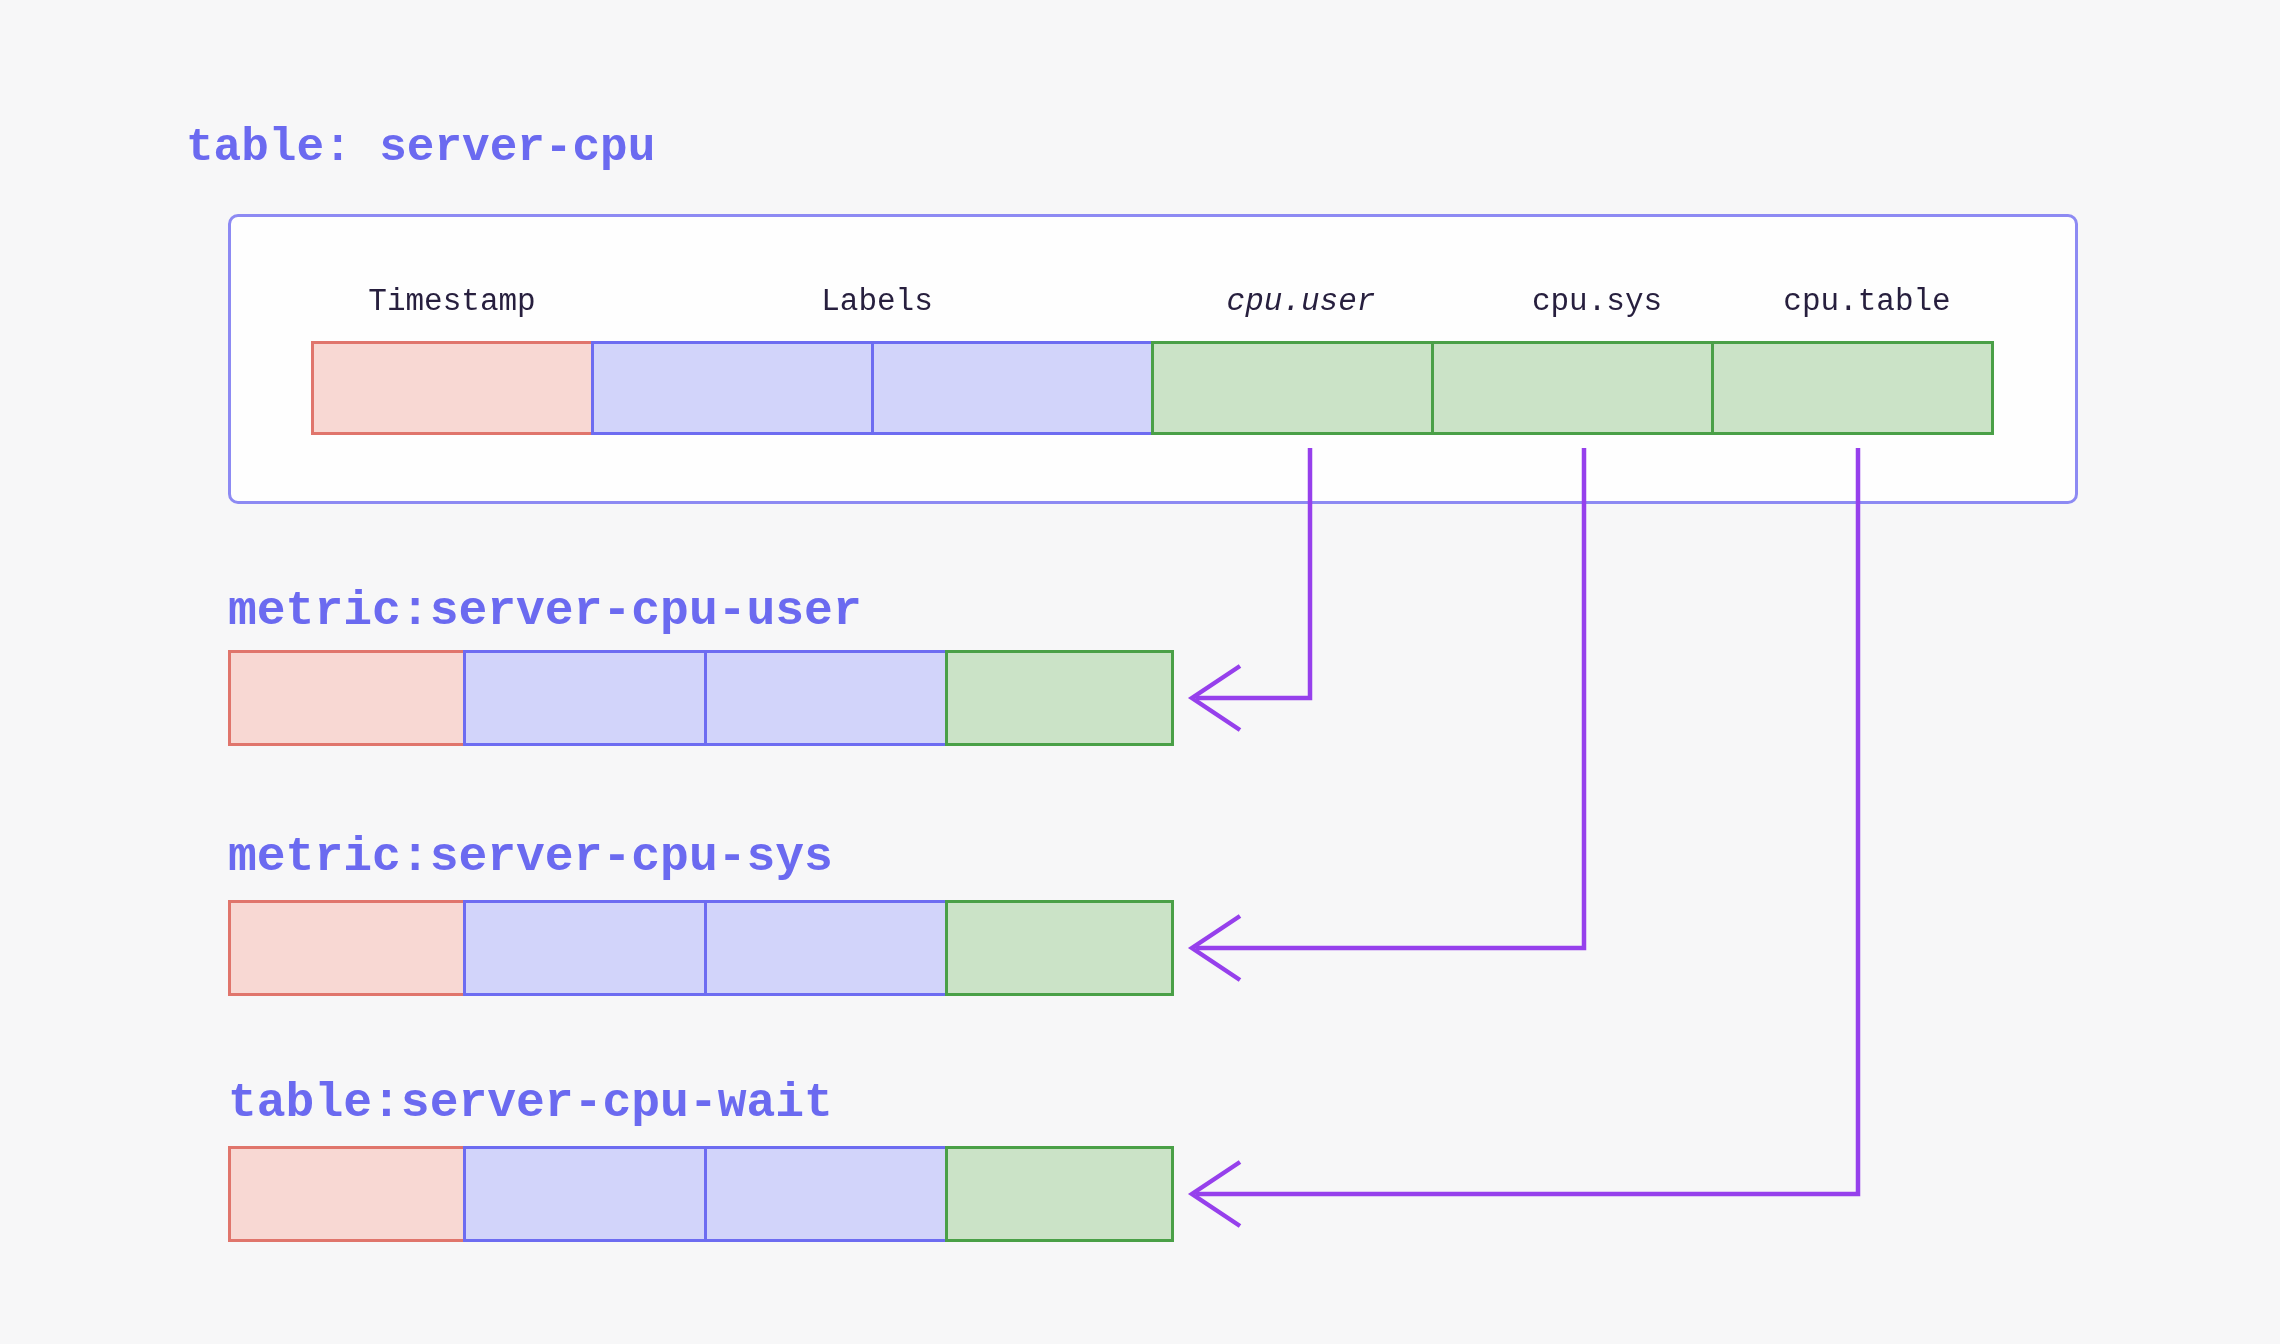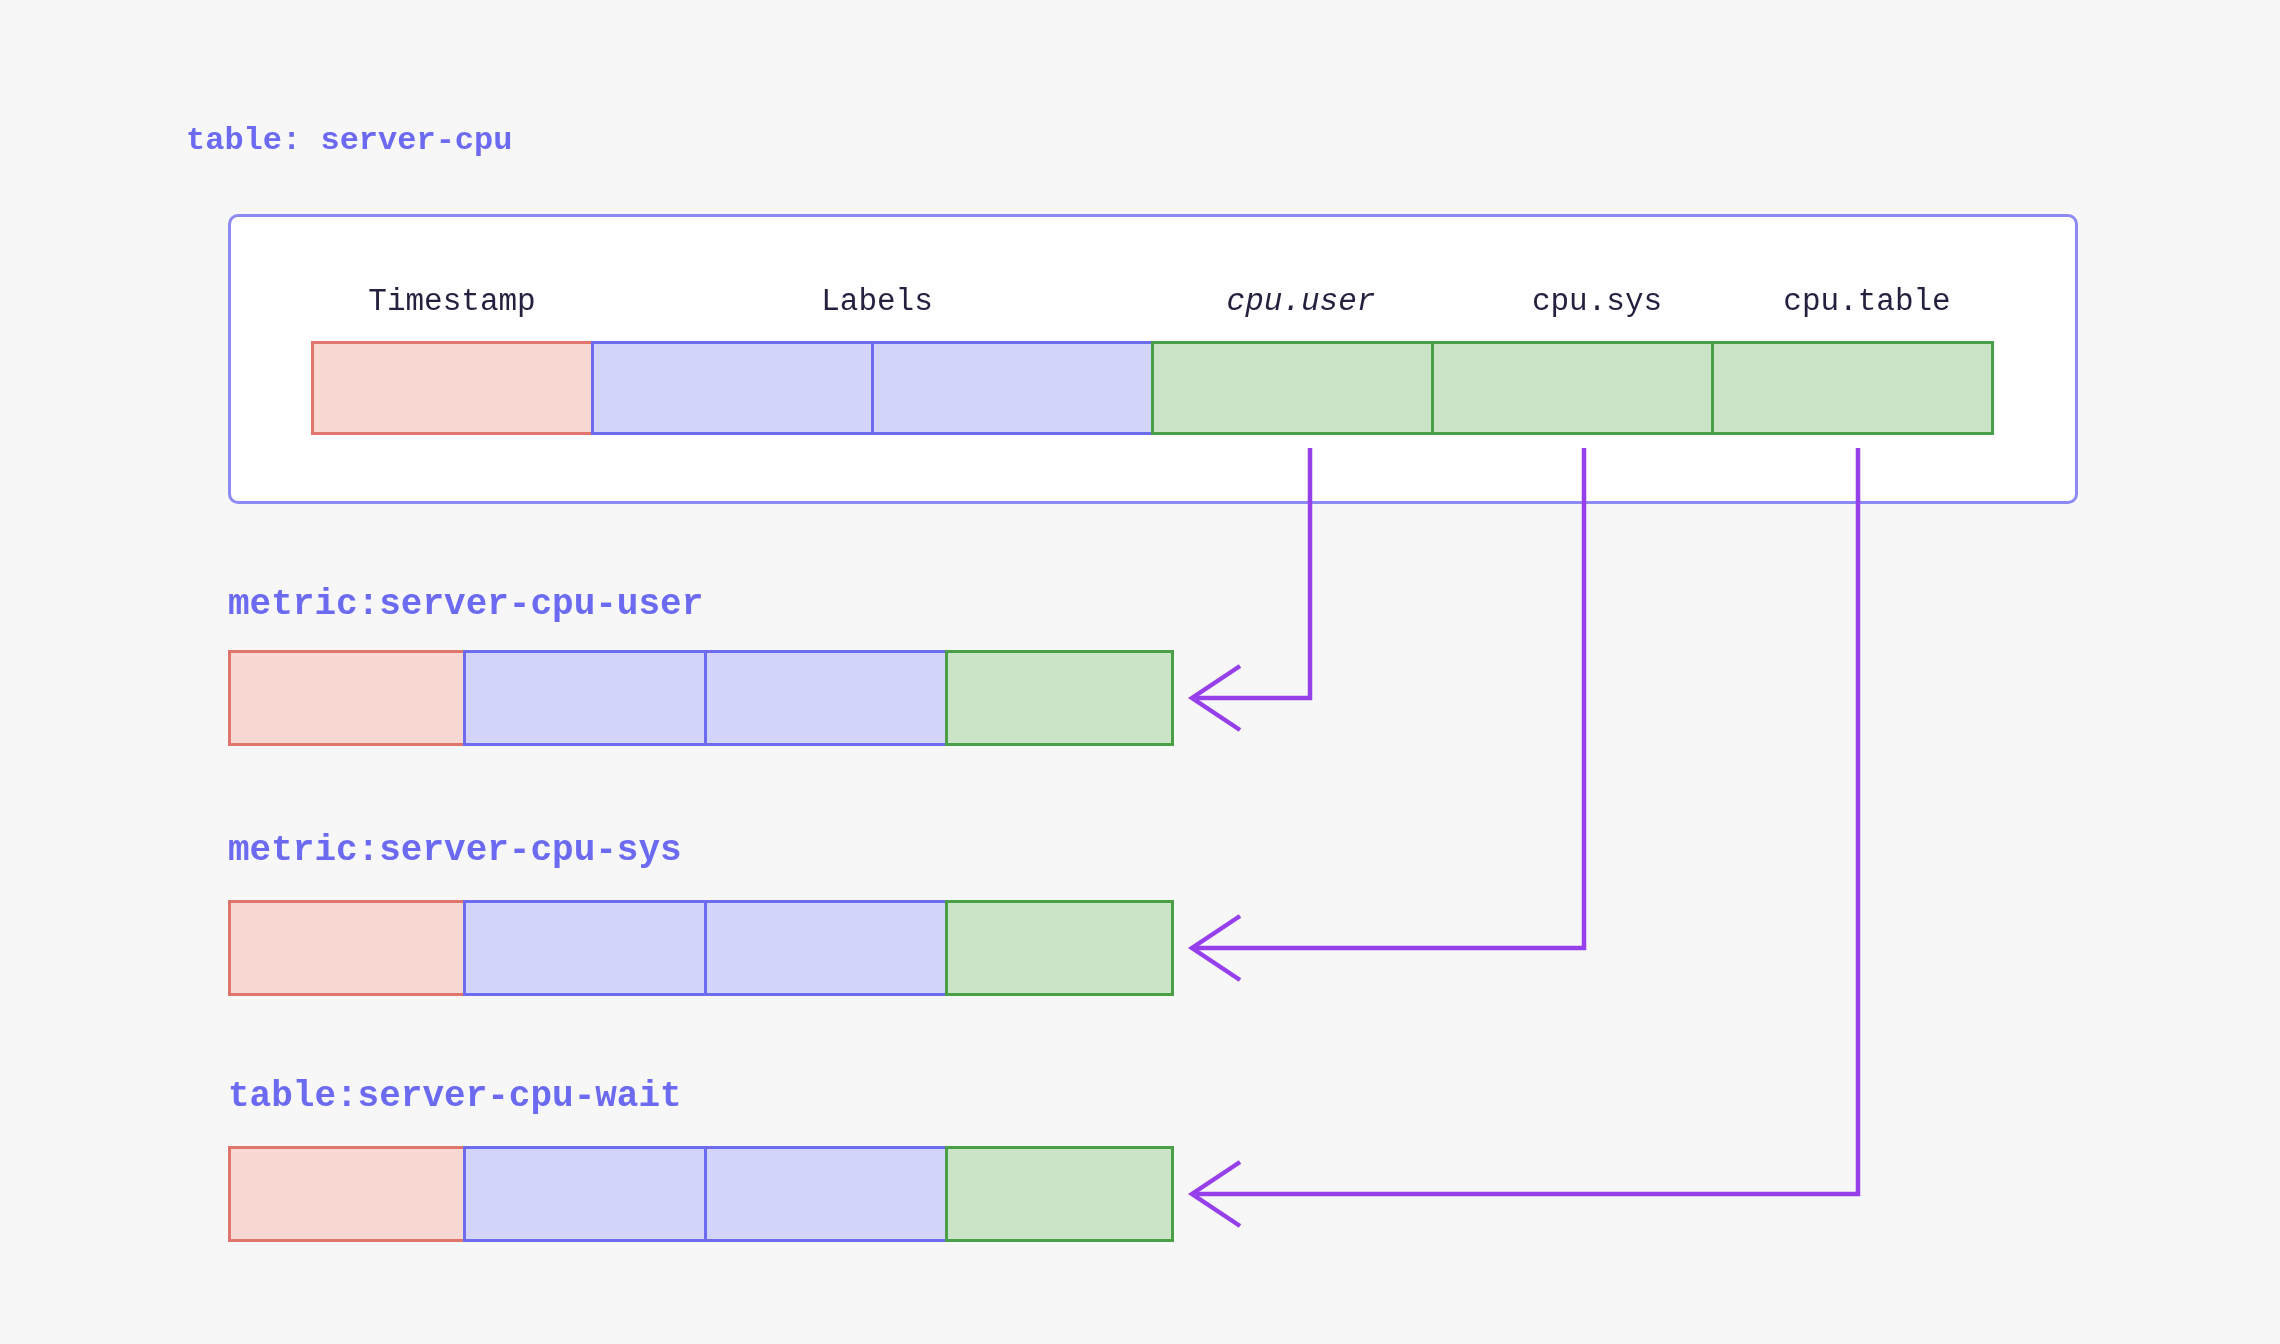--- a/index.html
+++ b/index.html
@@ -19,21 +19,21 @@
   html, body { margin: 0; padding: 0; }
   body {
     width: 2280px; height: 1344px;
     background: var(--background);
     font-family: "Liberation Mono", "DejaVu Sans Mono", monospace;
   }
   .canvas { position: relative; width: 2280px; height: 1344px; overflow: hidden; }
 
   .diagram-title {
     position: absolute; left: 186px; top: 122px;
-    font-size: 32px; font-weight: bold; color: var(--accent-text);
+    font-size: 46px; font-weight: bold; color: var(--accent-text);
     white-space: nowrap;
   }
 
   .table-panel {
     position: absolute; left: 228px; top: 214px;
     width: 1850px; height: 290px; box-sizing: border-box;
     background: var(--panel-fill);
     border: 3px solid var(--panel-border);
     border-radius: 10px;
   }
@@ -47,21 +47,21 @@
   .cell-strip { position: absolute; left: 80px; top: 124px; display: flex; }
   .cell { box-sizing: border-box; height: 94px; border: 3px solid; flex: none; }
   .cell + .cell { margin-left: -3px; }
   .cell.timestamp { background: var(--timestamp-fill); border-color: var(--timestamp-border); }
   .cell.labels    { background: var(--labels-fill);    border-color: var(--labels-border); }
   .cell.field     { background: var(--field-fill);     border-color: var(--field-border); }
   .tw { width: 283px; }
 
   .metric-label {
     position: absolute; left: 228px;
-    font-size: 36px; font-weight: bold; color: var(--accent-text);
+    font-size: 48px; font-weight: bold; color: var(--accent-text);
     white-space: nowrap;
   }
   .ml-1 { top: 584px; } .ml-2 { top: 830px; } .ml-3 { top: 1076px; }
 
   .metric-row { position: absolute; left: 228px; display: flex; }
   .mr-1 { top: 650px; } .mr-2 { top: 900px; } .mr-3 { top: 1146px; }
   .metric-row .cell { height: 96px; }
   .mw1 { width: 238px; } .mw2 { width: 244px; } .mw3 { width: 244px; } .mw4 { width: 229px; }
 
   .arrows {

